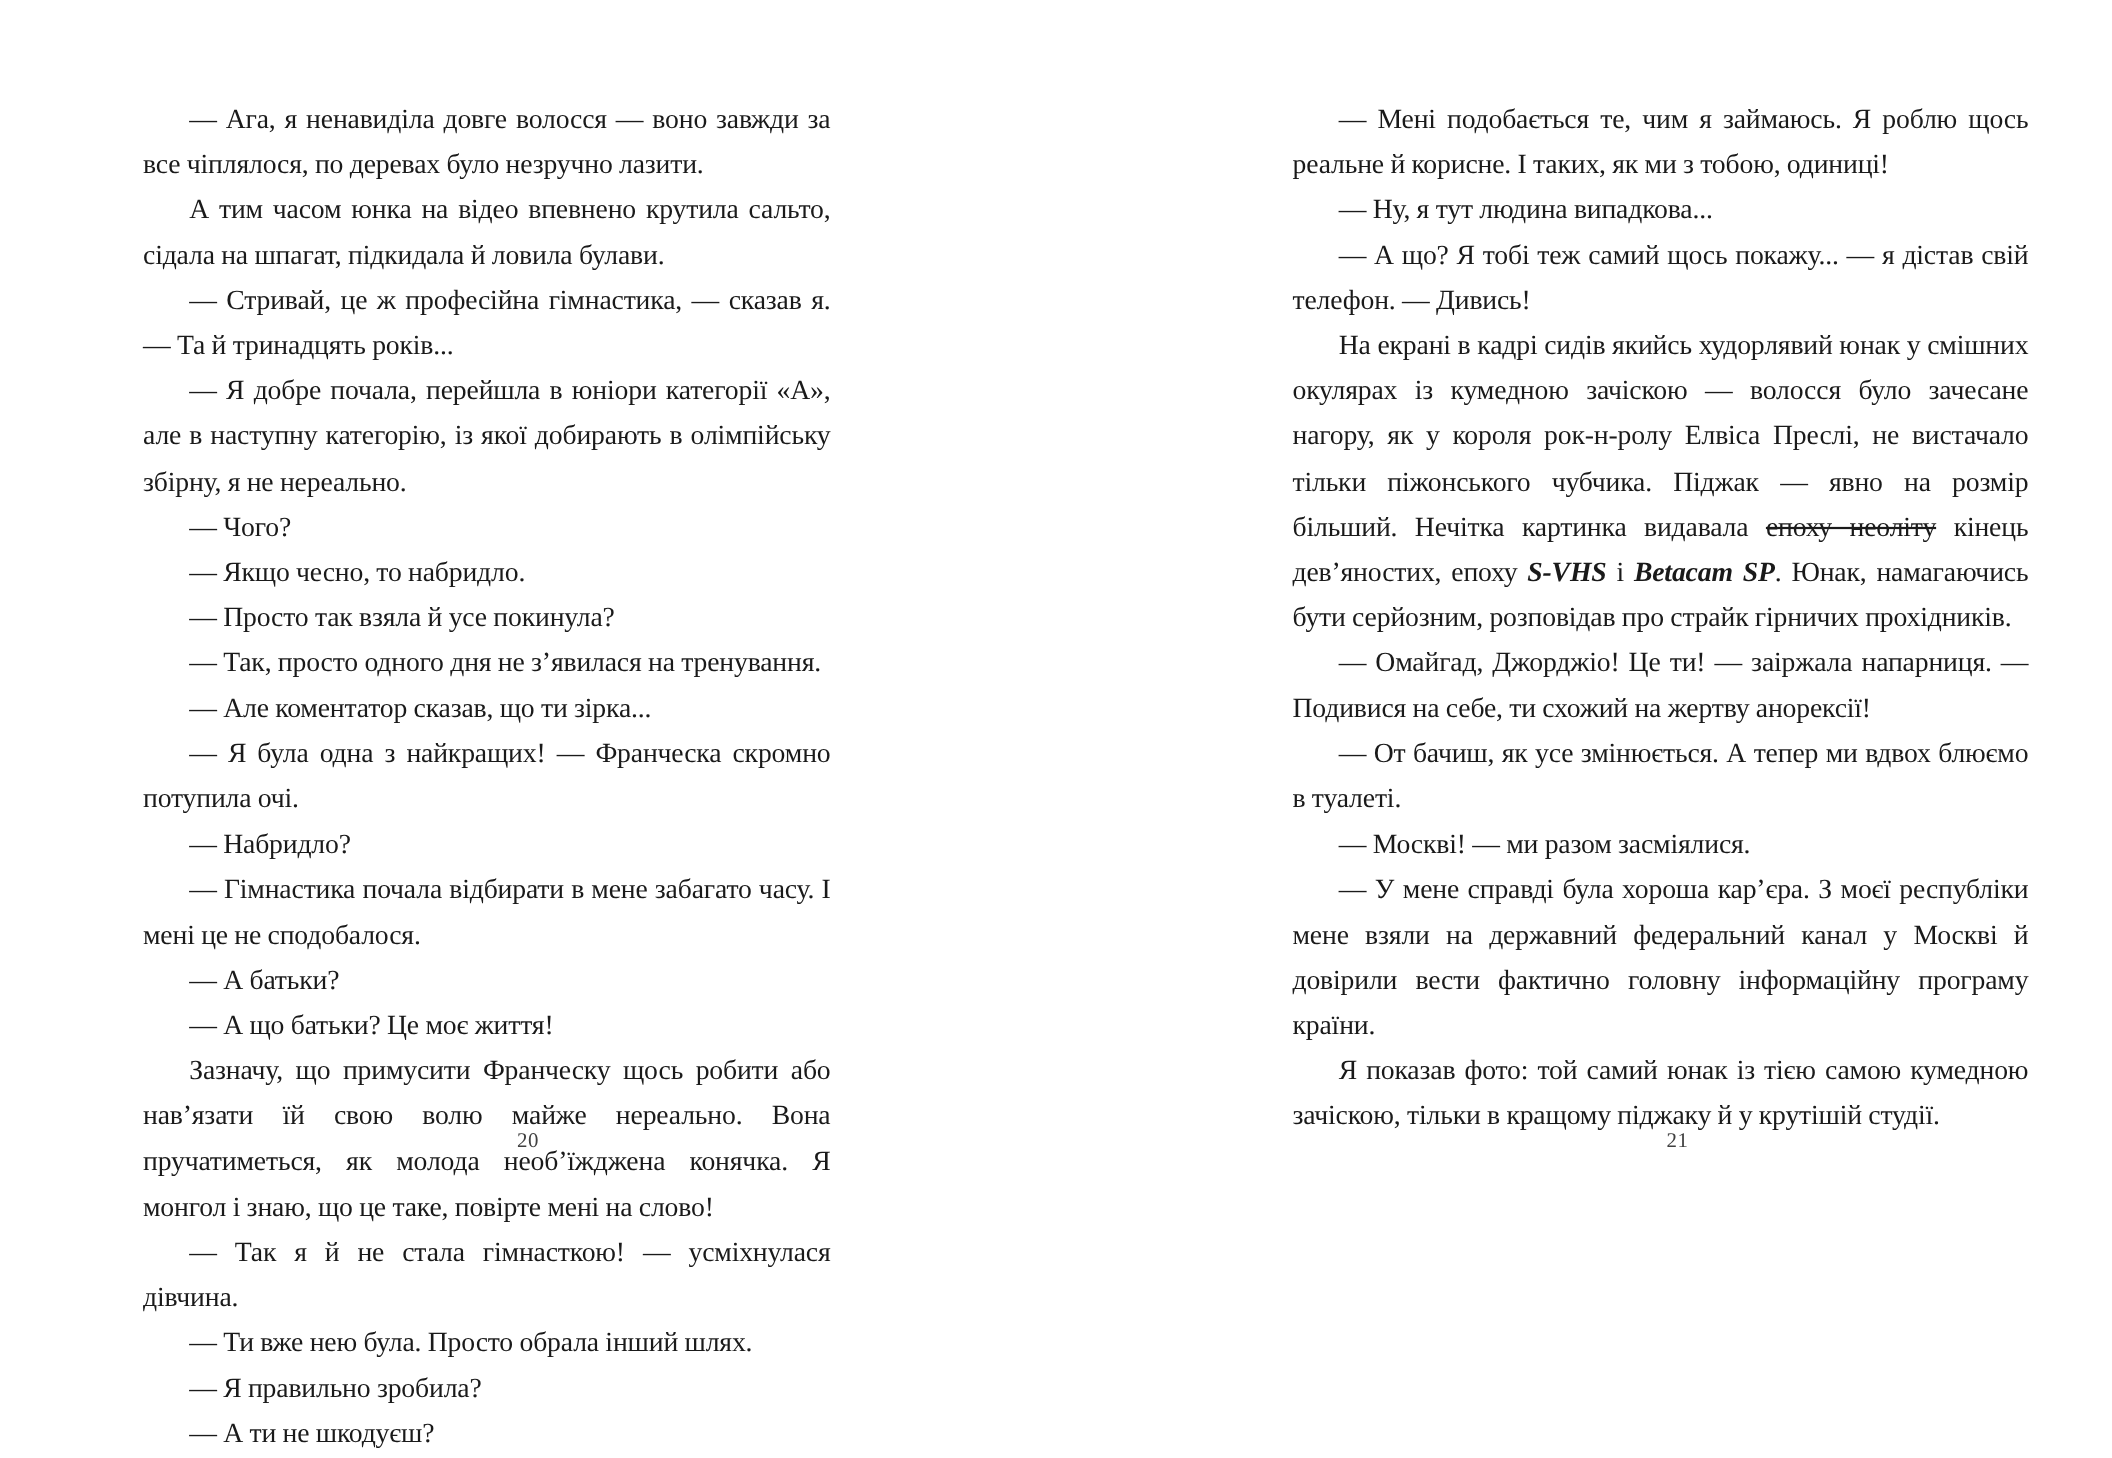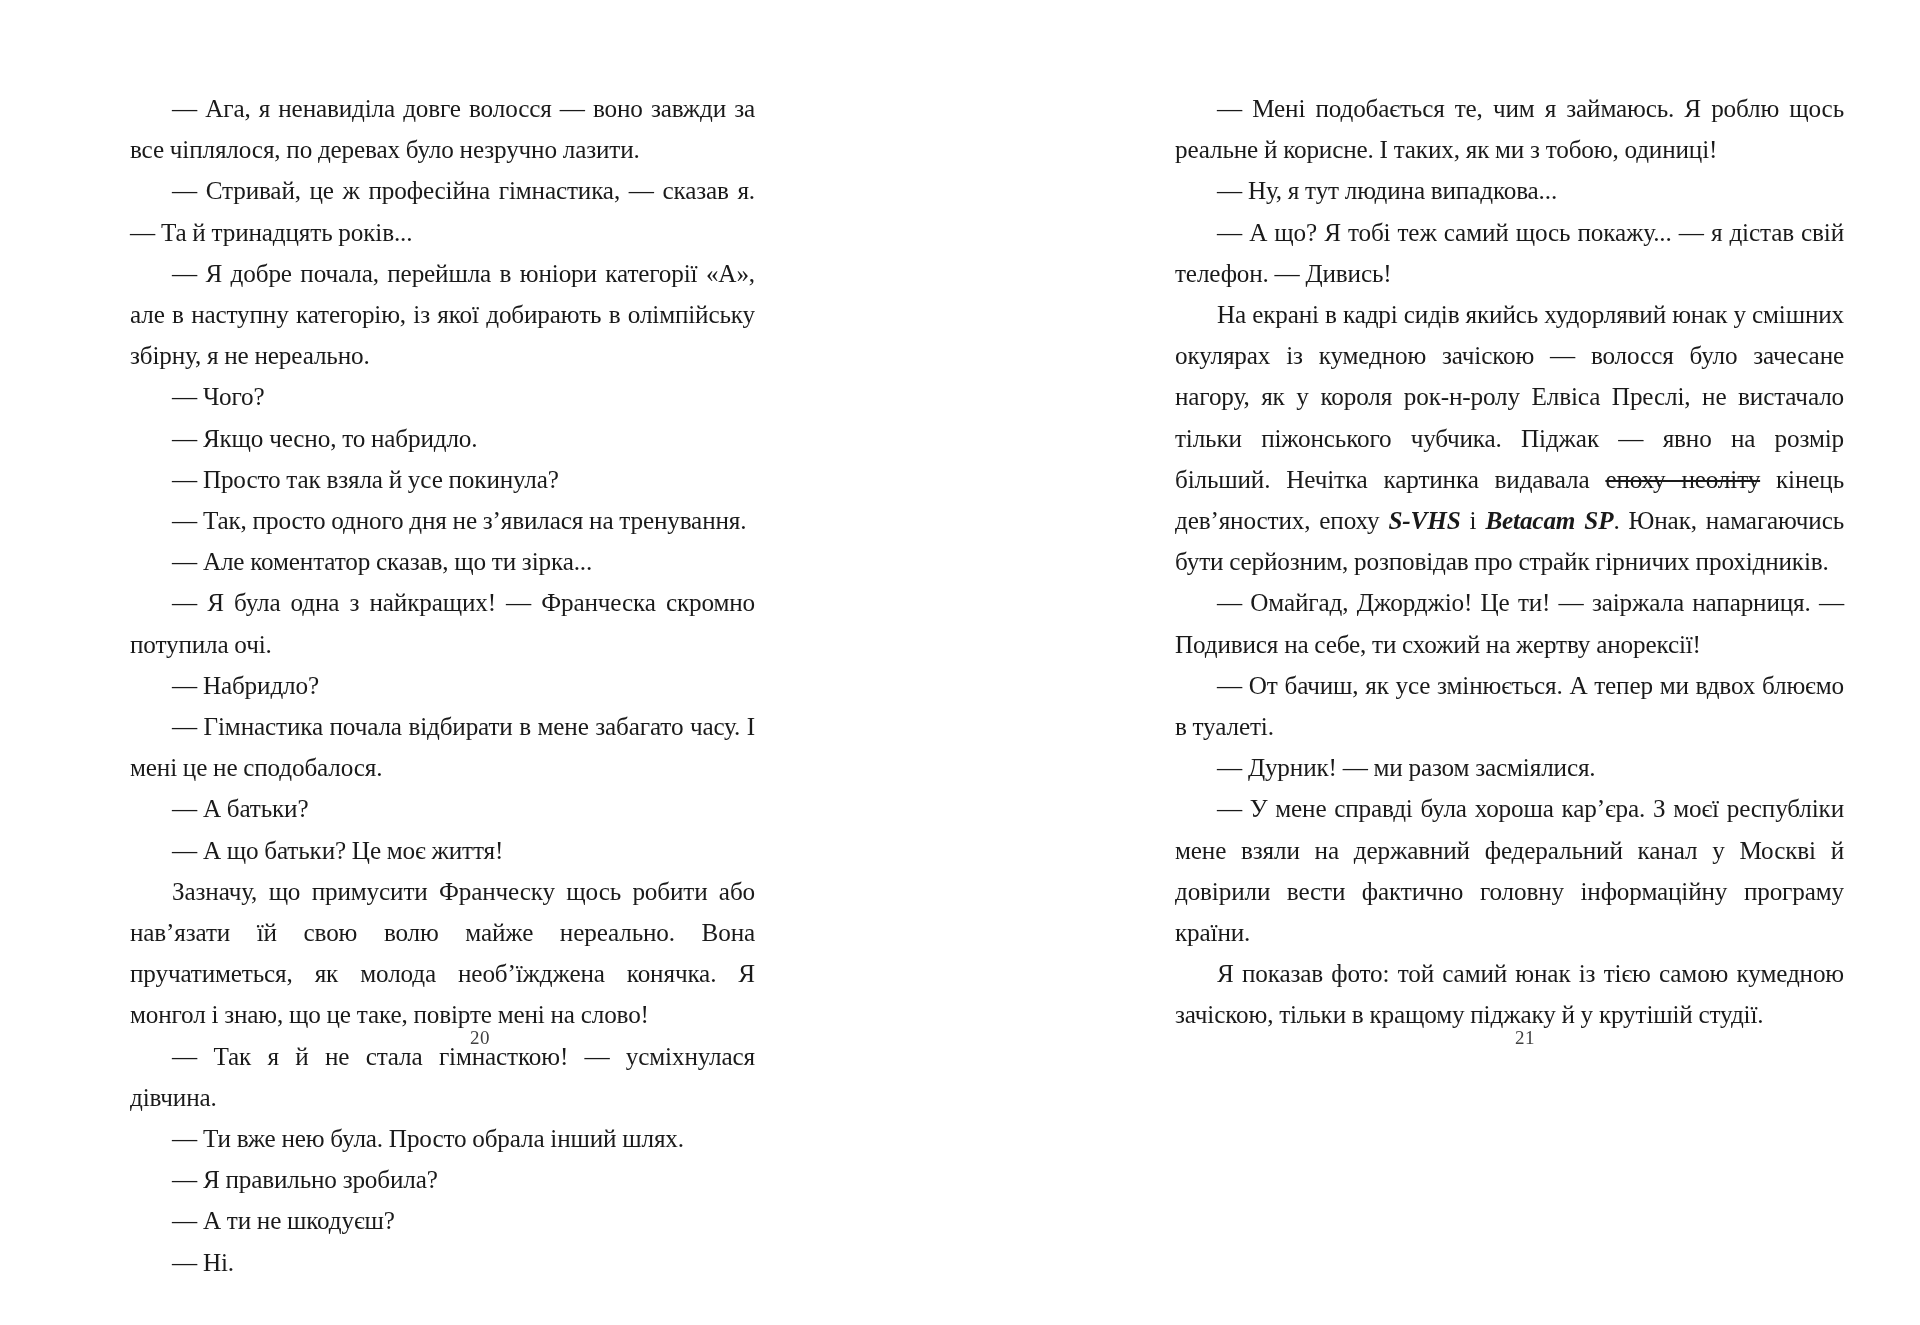--- a/index.html
+++ b/index.html
@@ -78,20 +78,21 @@
   .page-right .folio { padding-left: 85px; }
 </style>
 </head>
 <body>
 
 <div id="spread">
 
   <div class="page page-left">
     <div class="textblock" id="left-text">
         <p>— Ага, я ненавиділа довге волосся — воно завжди за все чіплялося, по деревах було незручно лазити.</p>
+        <p>А тим часом юнка на відео впевнено крутила сальто, сідала на шпагат, підкидала й ловила булави.</p>
         <p>— Стривай, це ж професійна гімнастика, — сказав я. — Та й тринадцять років...</p>
         <p>— Я добре почала, перейшла в юніори категорії «А», але в наступну категорію, із якої добирають в олімпійську збірну, я не нереально.</p>
         <p>— Чого?</p>
         <p>— Якщо чесно, то набридло.</p>
         <p>— Просто так взяла й усе покинула?</p>
         <p>— Так, просто одного дня не з’явилася на тренування.</p>
         <p>— Але коментатор сказав, що ти зірка...</p>
         <p>— Я була одна з найкращих! — Франческа скромно потупила очі.</p>
         <p>— Набридло?</p>
         <p>— Гімнастика почала відбирати в мене забагато часу. І мені це не сподобалося.</p>
@@ -108,20 +109,20 @@
   </div>
 
   <div class="page page-right">
     <div class="textblock" id="right-text">
         <p><span>— Мені подобається те, чим я займаюсь. Я роблю щось реальне й корисне. І таких, як ми з тобою, одиниці!</span></p>
         <p><span>— Ну, я тут людина випадкова...</span></p>
         <p><span>— А що? Я тобі теж самий щось покажу... — я дістав свій телефон. — Дивись!</span></p>
         <p><span>На екрані в кадрі сидів якийсь худорлявий юнак у смішних окулярах із кумедною зачіскою — волосся було зачесане нагору, як у короля рок-н-ролу Елвіса Преслі, не вистачало тільки піжонського чубчика. Піджак — явно на розмір більший. Нечітка картинка видавала </span><span class="strike">епоху неоліту</span><span> кінець дев’яностих, епоху </span><span class="ital">S-VHS</span><span> і </span><span class="ital">Betacam SP</span><span>. Юнак, намагаючись бути серйозним, розповідав про страйк гірничих прохідників.</span></p>
         <p><span>— Омайгад, Джорджіо! Це ти! — заіржала напарниця. — Подивися на себе, ти схожий на жертву анорексії!</span></p>
         <p><span>— От бачиш, як усе змінюється. А тепер ми вдвох блюємо в туалеті.</span></p>
-        <p><span>— Дурник! — ми разом засміялися.</span></p>
+        <p><span>— Москві! — ми разом засміялися.</span></p>
         <p><span>— У мене справді була хороша кар’єра. З моєї республіки мене взяли на державний федеральний канал у Москві й довірили вести фактично головну інформаційну програму країни.</span></p>
         <p><span>Я показав фото: той самий юнак із тією самою кумедною зачіскою, тільки в кращому піджаку й у крутішій студії.</span></p>
       </div>
     <div class="folio">21</div>
   </div>
 
 </div>
 
 </body></html>

